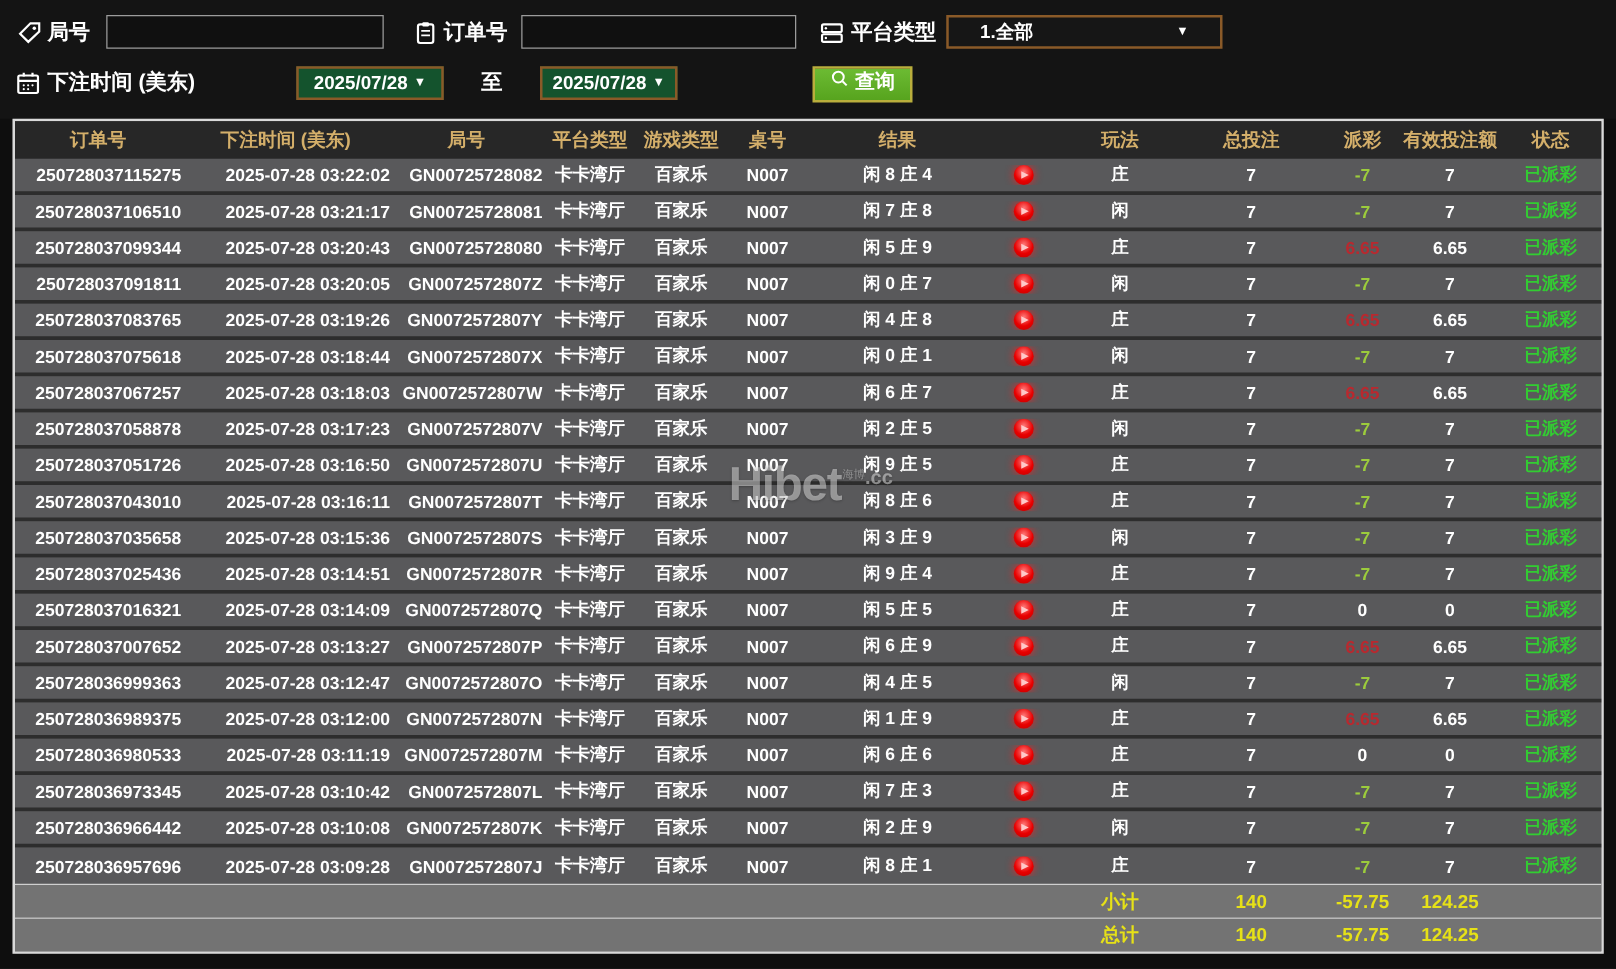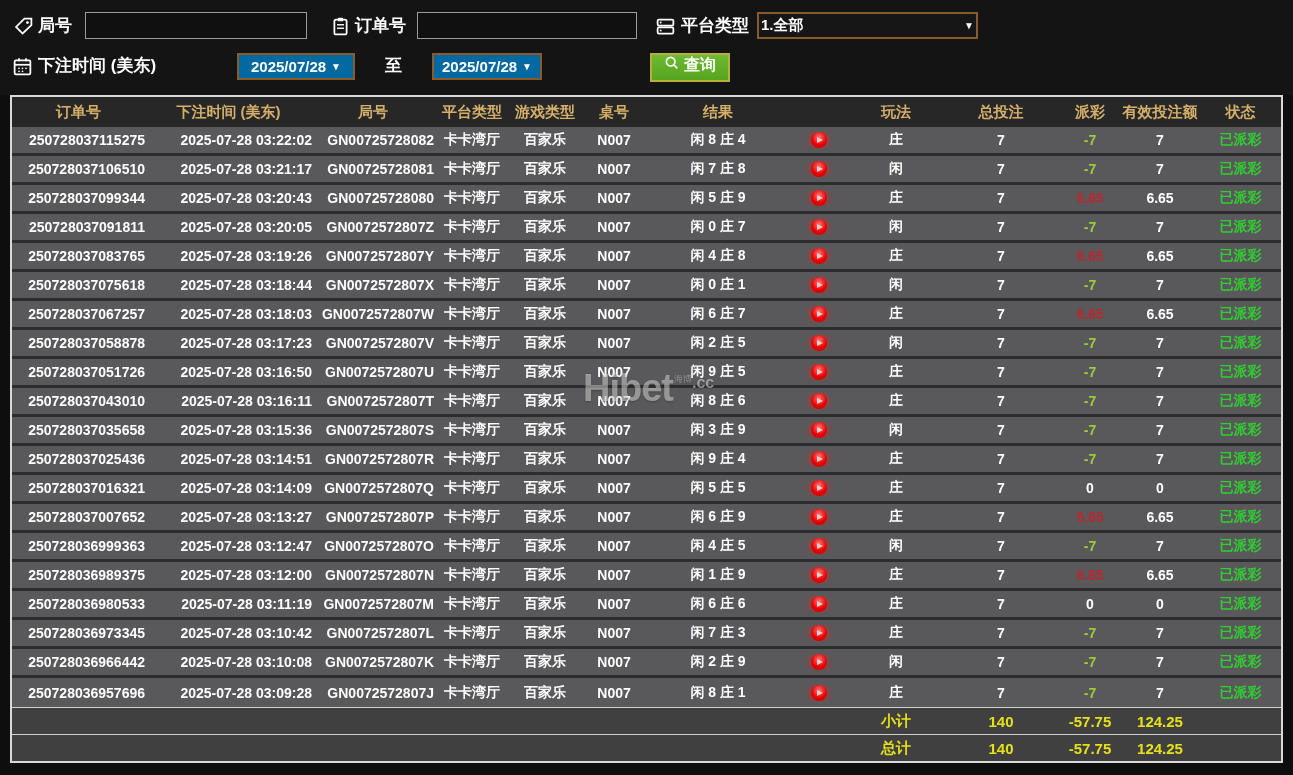--- a/index.html
+++ b/index.html
@@ -14,30 +14,30 @@
   
   .filters { position:absolute; left:0; top:0; width:1293px; height:95px; background:#141414; }
   .flabel { position:absolute; font-size:17px; font-weight:bold; color:#fff; white-space:nowrap; }
   .ficon  { position:absolute; width:21px; height:21px; }
   .txtinput {
     position:absolute; height:27px; background:#101010;
     border:1px solid #9c9c9c; color:#fff; font-size:14px; padding:0 6px;
     font-family:"Liberation Sans",sans-serif;
   }
   .datebtn {
-    position:absolute; height:27px; background:#0369a1;
+    position:absolute; height:27px; background:#14532d;
     border:2px solid #8a5a28; color:#fff; font-weight:bold; font-size:15px;
     display:flex; align-items:center; justify-content:center; gap:5px;
     cursor:pointer; font-family:"Liberation Sans",sans-serif;
   }
   .caret { font-size:10px; color:#fff; }
   .selectbox {
     position:absolute; height:27px; background:#161616;
     border:2px solid #8a5a28; color:#fff; font-weight:bold; font-size:15px;
-    display:flex; align-items:center; padding:0 2px; cursor:pointer;
+    display:flex; align-items:center; padding:0 25px; cursor:pointer;
   }
   .selectbox .caret { margin-left:auto; }
   .querybtn {
     position:absolute; left:650px; top:53px; width:80px; height:29px;
     background:linear-gradient(#6cbb33,#57a41e);
     border:2px solid #b9ae3c; color:#fff; font-weight:bold; font-size:16px;
     display:flex; justify-content:center; gap:4px;
     cursor:pointer; font-family:"Liberation Sans",sans-serif;
   }
   
@@ -53,21 +53,21 @@
   .thead { height:30px; background:#272727; color:#d4af6a; font-weight:bold; font-size:15px; }
   .thead .cell { text-align:center; }
   .row { height:29px; background:#59595b; border-bottom:3px solid #2d2d2d; font-size:14px; font-weight:bold; }
   .row:last-of-type { border-bottom:none; }
   .cell { text-align:center; overflow:hidden; white-space:nowrap; }
   .cell.left { text-align:right; padding-left:7px; }
   .neg  { color:#9ccc3c; }
   .pos  { color:#b8292f; }
   .zero { color:#ffffff; }
   .status { color:#32cd32; }
-  .frow { height:27px; background:#404040; border-top:1px solid #cfcfcf;
+  .frow { height:27px; background:#737373; border-top:1px solid #cfcfcf;
           color:#e6e117; font-weight:bold; font-size:15px; }
   
   .playbtn { display:flex; justify-content:center; align-items:center; cursor:pointer; }
   .play {
     width:16px; height:16px; border-radius:50%;
     background:radial-gradient(circle at 50% 35%, #ff7a7a, #e80000 55%, #bf0000);
     box-shadow:0 0 7px rgba(255,30,30,.85);
     display:flex; align-items:center; justify-content:center;
   }
   .tri {

